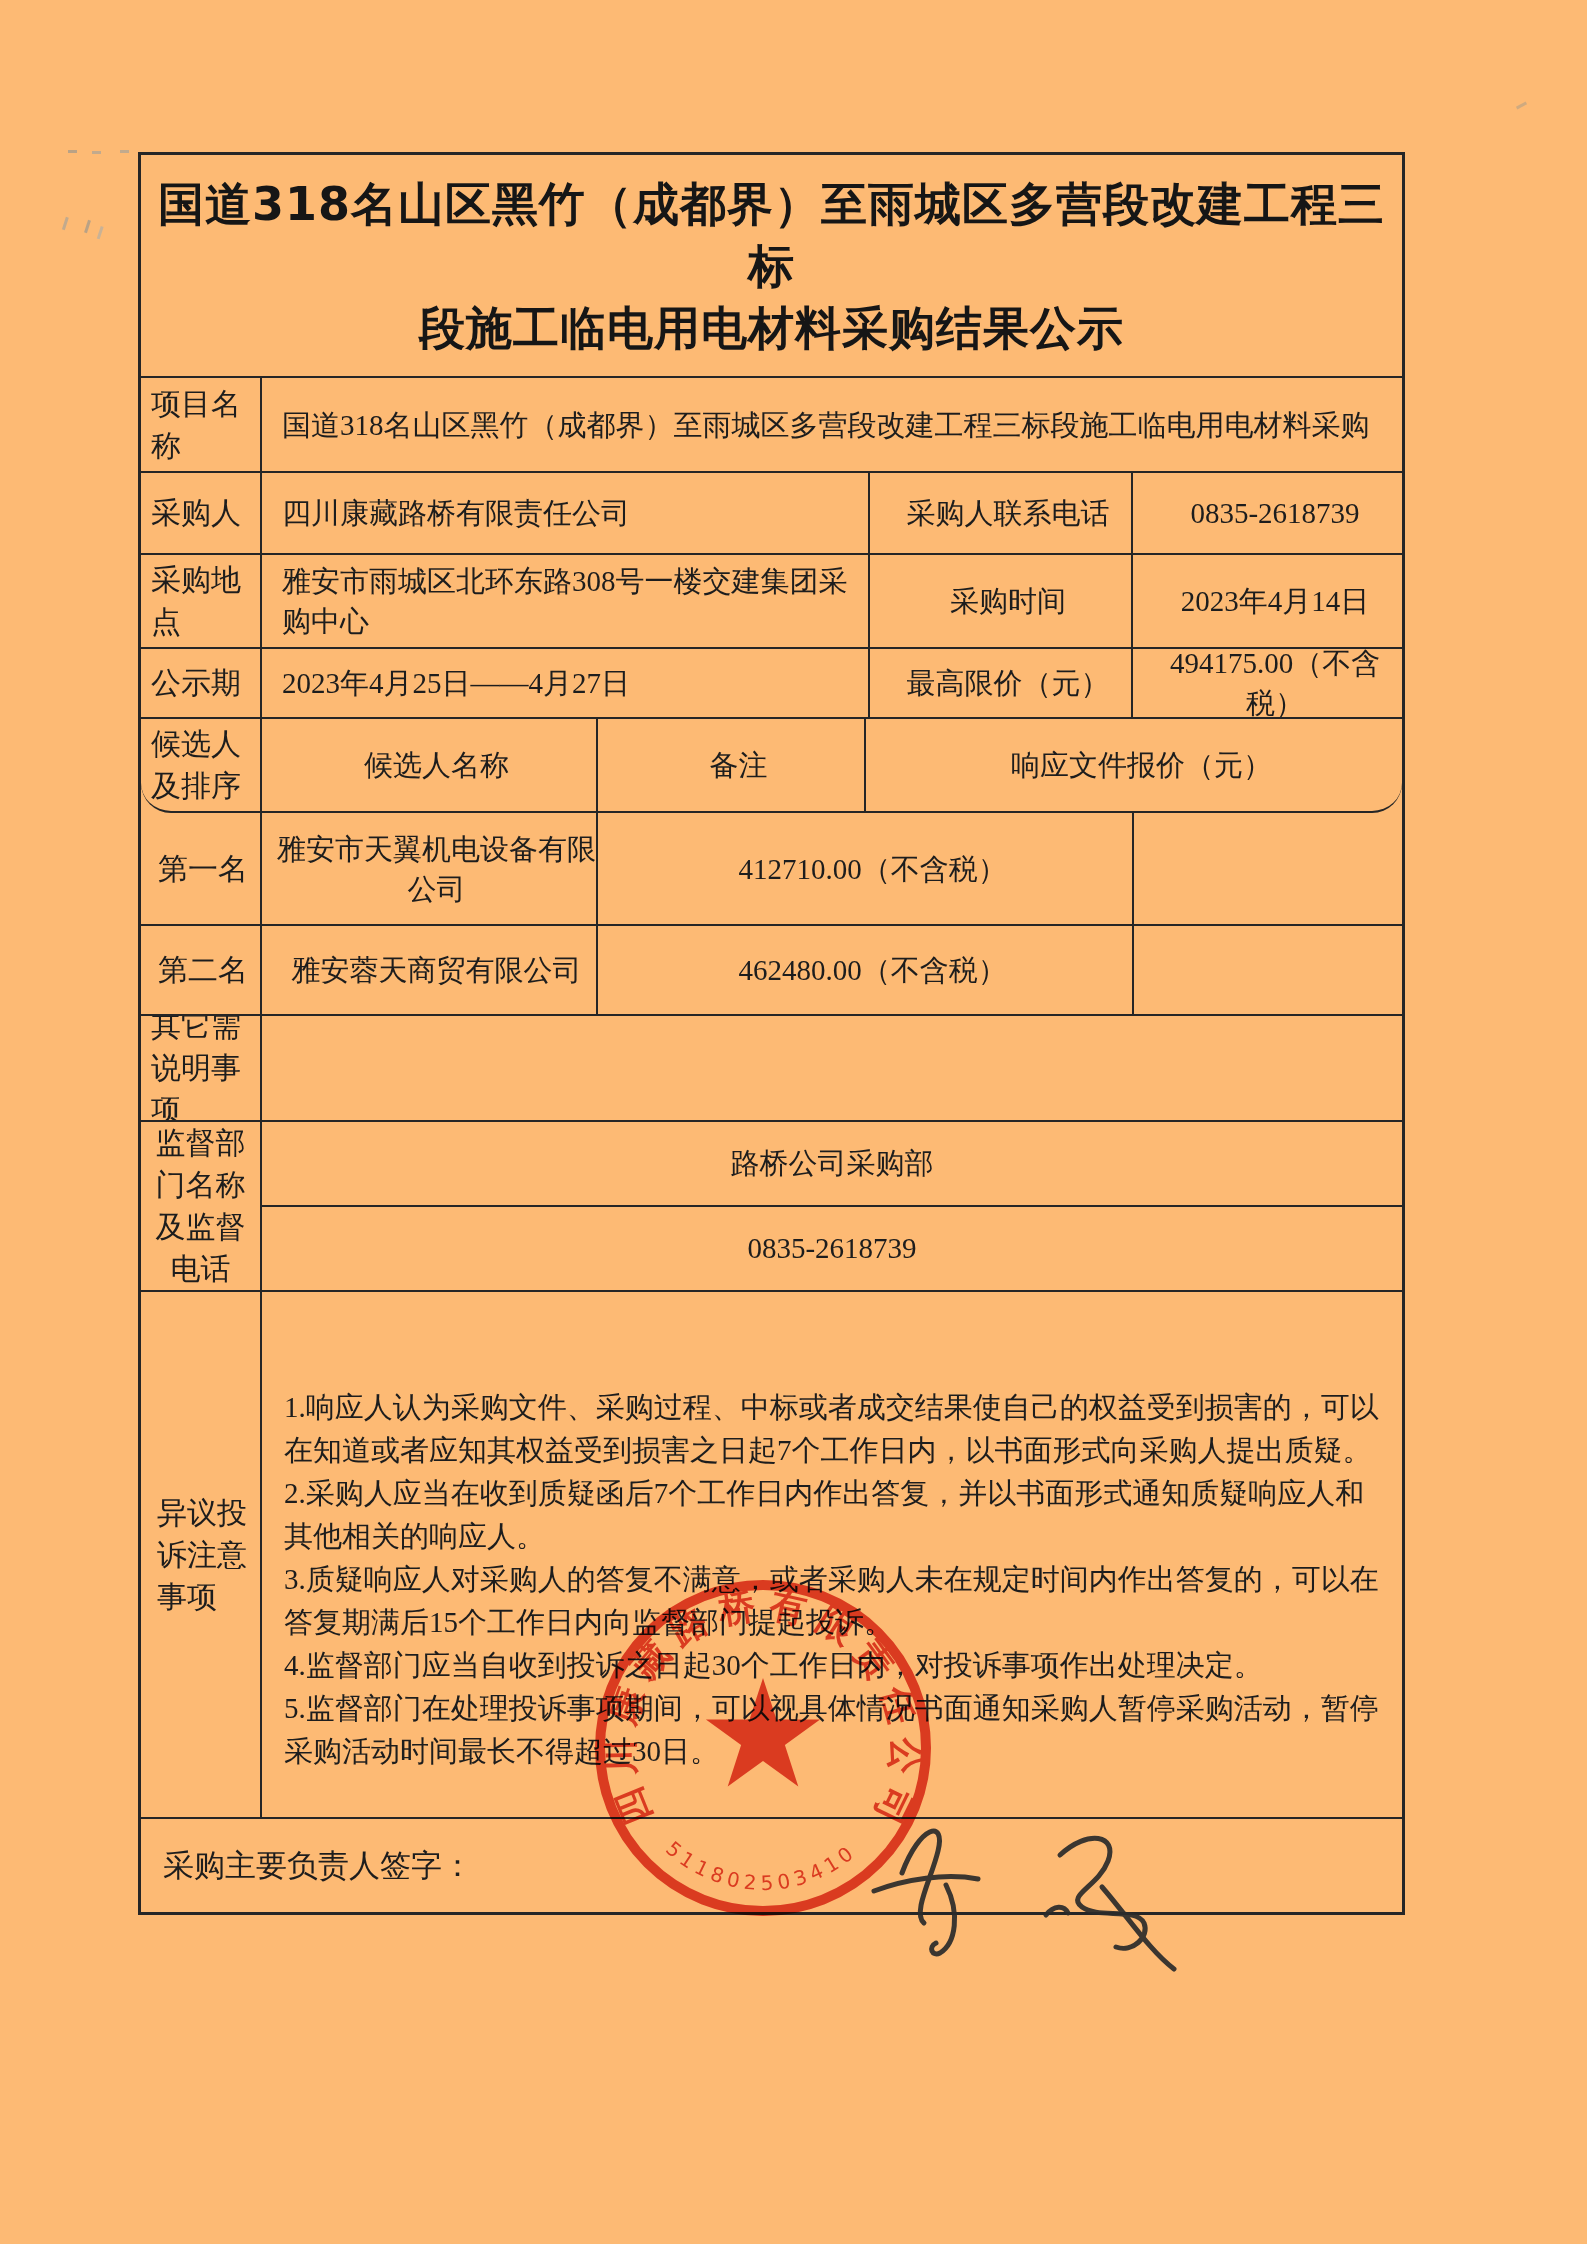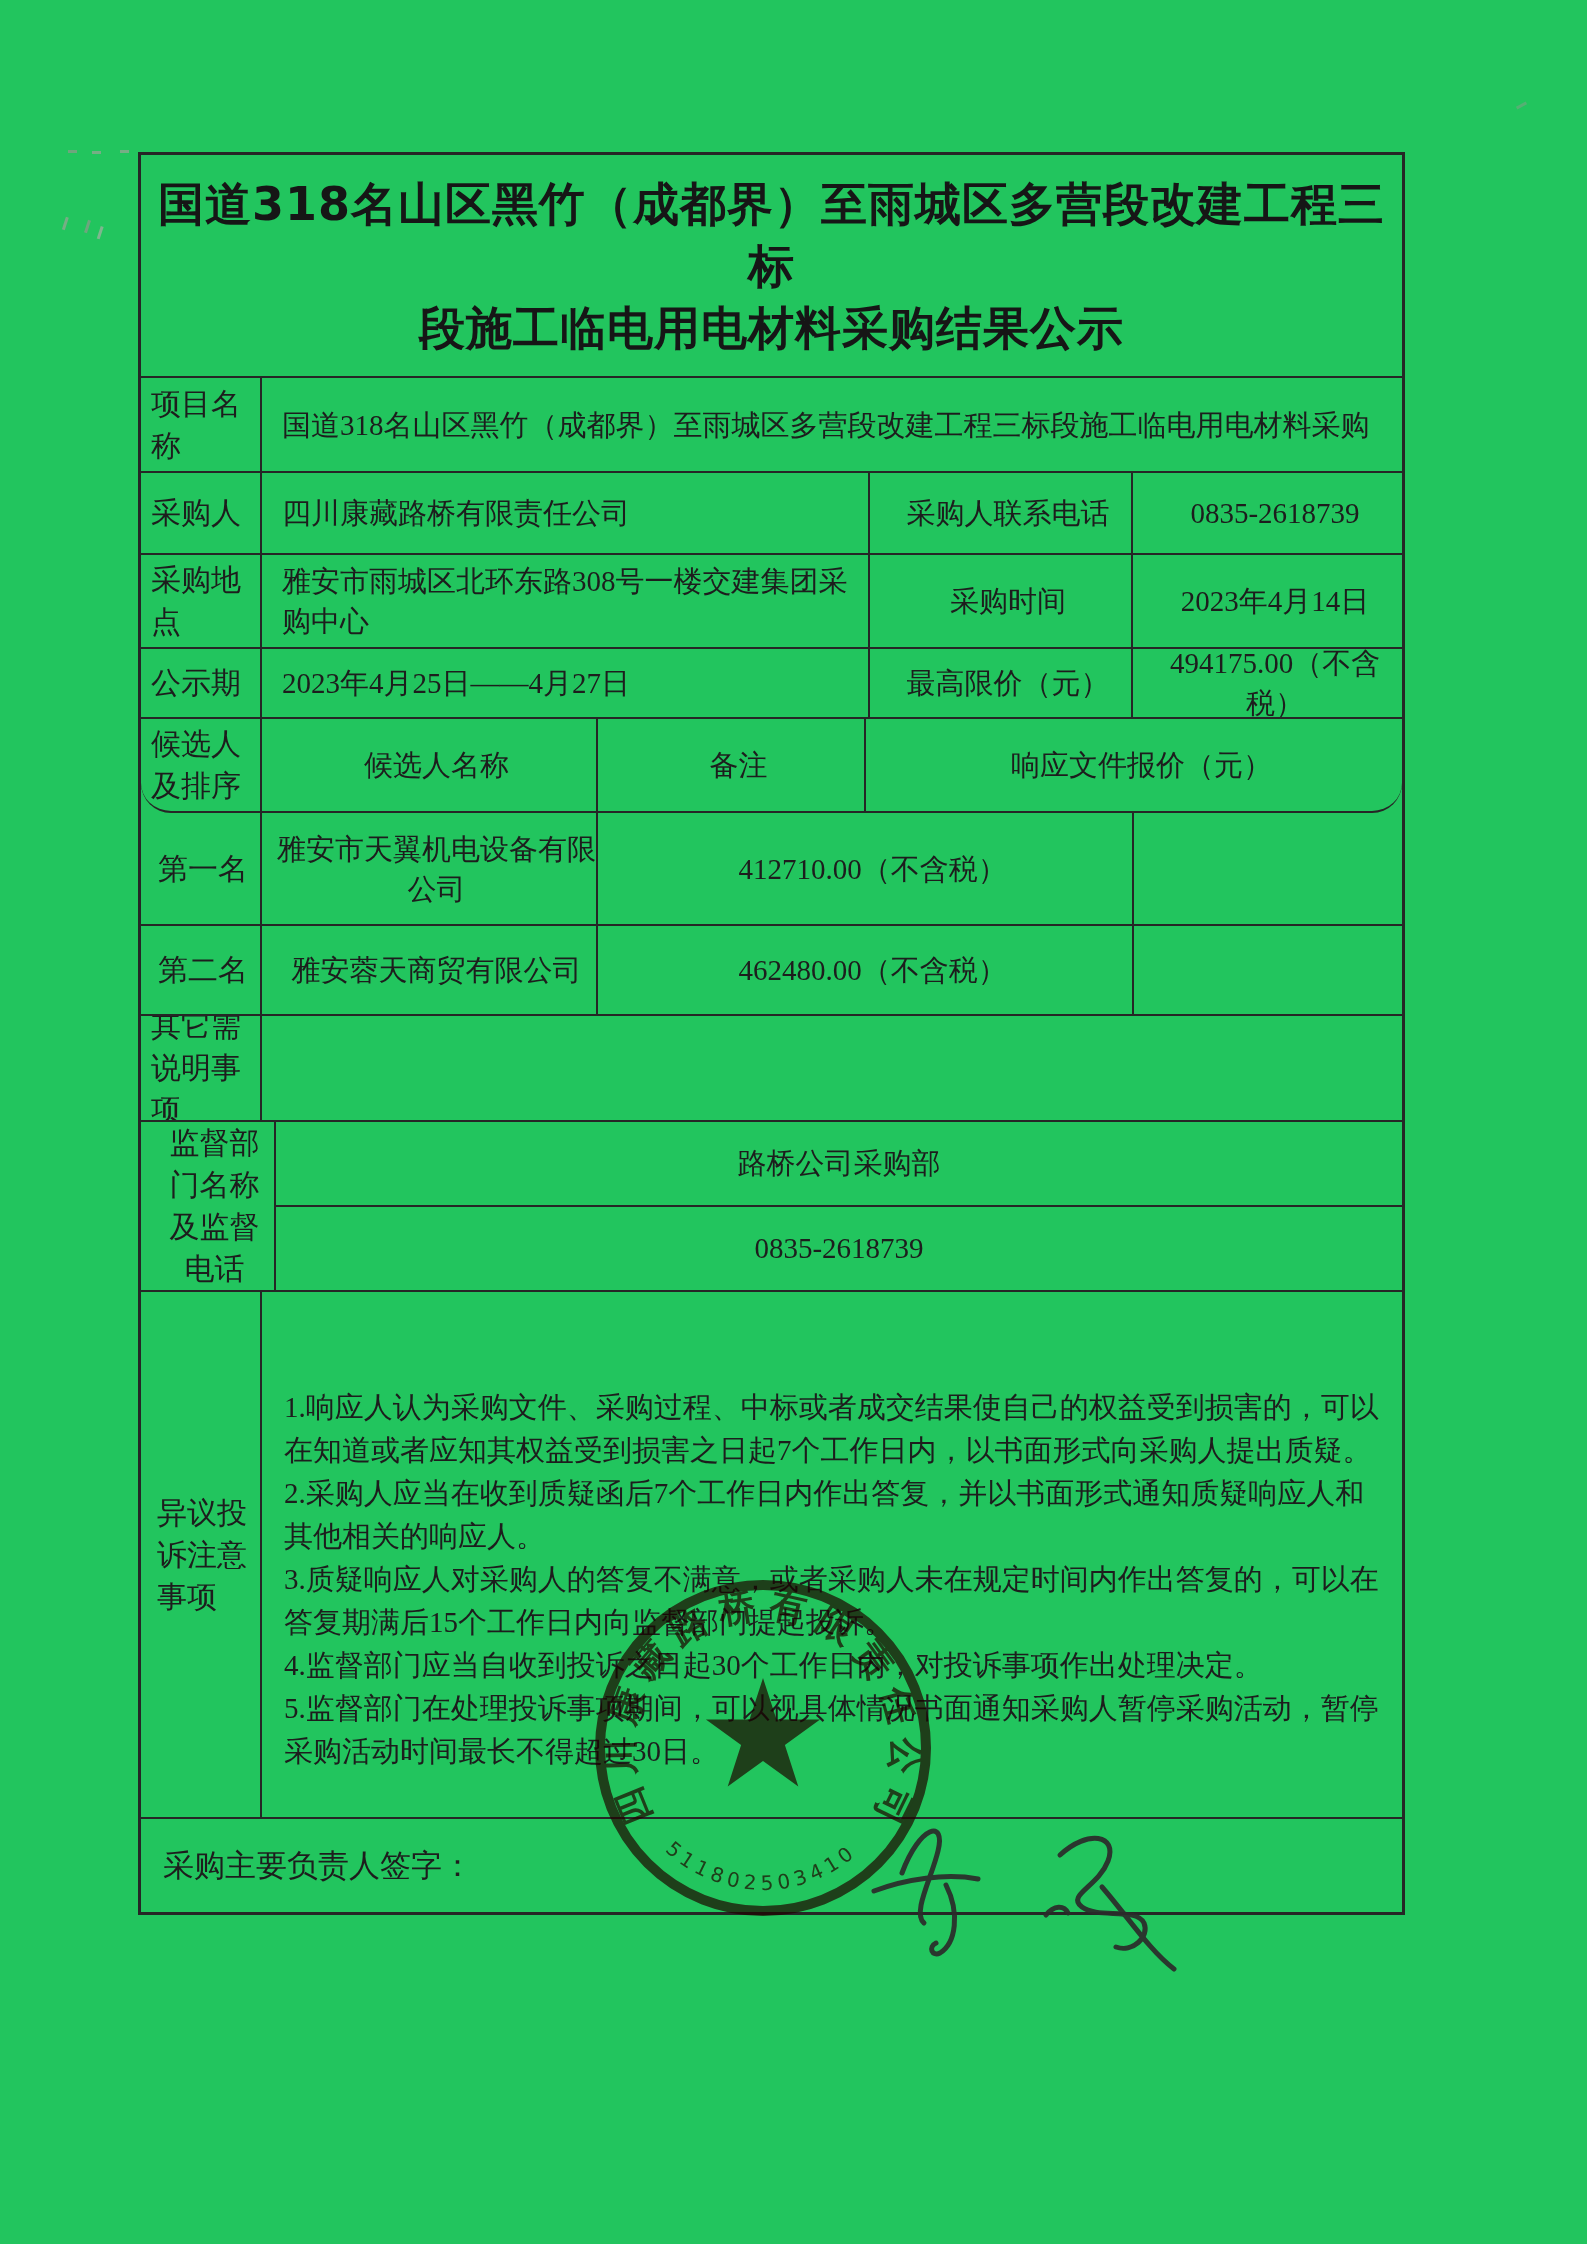--- a/index.html
+++ b/index.html
@@ -1,21 +1,21 @@
 <!DOCTYPE html>
 <html><head>
 <meta charset="utf-8">
 <style>
   * { box-sizing: border-box; margin: 0; padding: 0; }
   body { background: #dedcd8; font-family: "Liberation Serif", "DejaVu Serif", serif; }
   .page {
     position: relative;
     width: 1587px; height: 2244px;
     margin: 0 auto;
-    background: #22c55e;
+    background: #fdba74;
     overflow: hidden;
     color: #1d1d1d;
   }
   
   .doc-table {
     position: absolute; left: 138px; top: 152px;
     width: 1267px;
     border: 3px solid #262626;
     background: transparent;
   }
@@ -66,21 +66,21 @@
   .w-cname { width: 336px; flex: none; }
   .w-quote { width: 536px; flex: none; }
 
   
   .sup-right { flex: 1; display: flex; flex-direction: column; }
   .sup-sub {
     flex: 1; display: flex; align-items: center; justify-content: center;
     font-size: 29px; border-bottom: 2px solid #262626;
   }
   .sup-sub:last-child { border-bottom: none; }
-  .sup-label { text-align: center; justify-content: center; margin-left: 14px; }
+  .sup-label { text-align: center; justify-content: center; }
 
   
   .objection-content {
     flex: 1; display: block;
     padding: 94px 14px 0 22px;
     font-size: 29px; line-height: 43px;
   }
   .objection-content p { margin: 0; }
   .objection-label { text-align: left; padding-left: 16px; }
 

